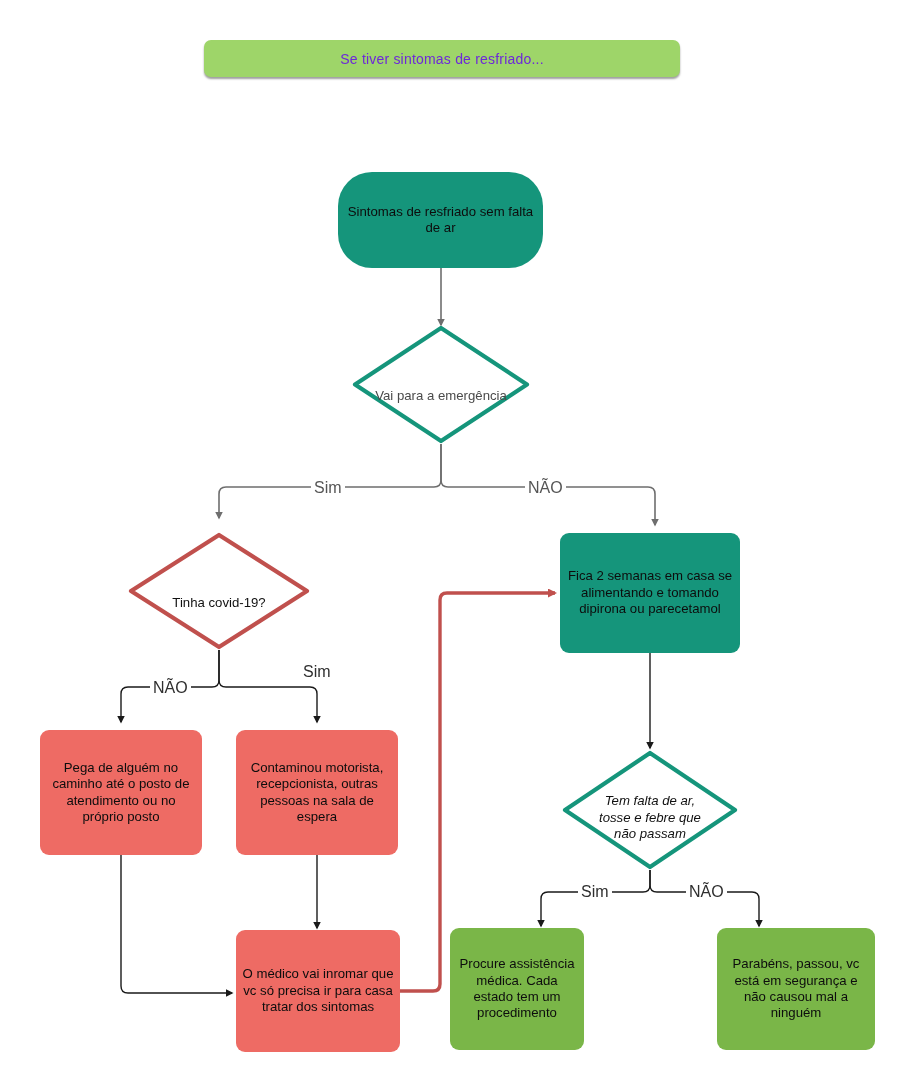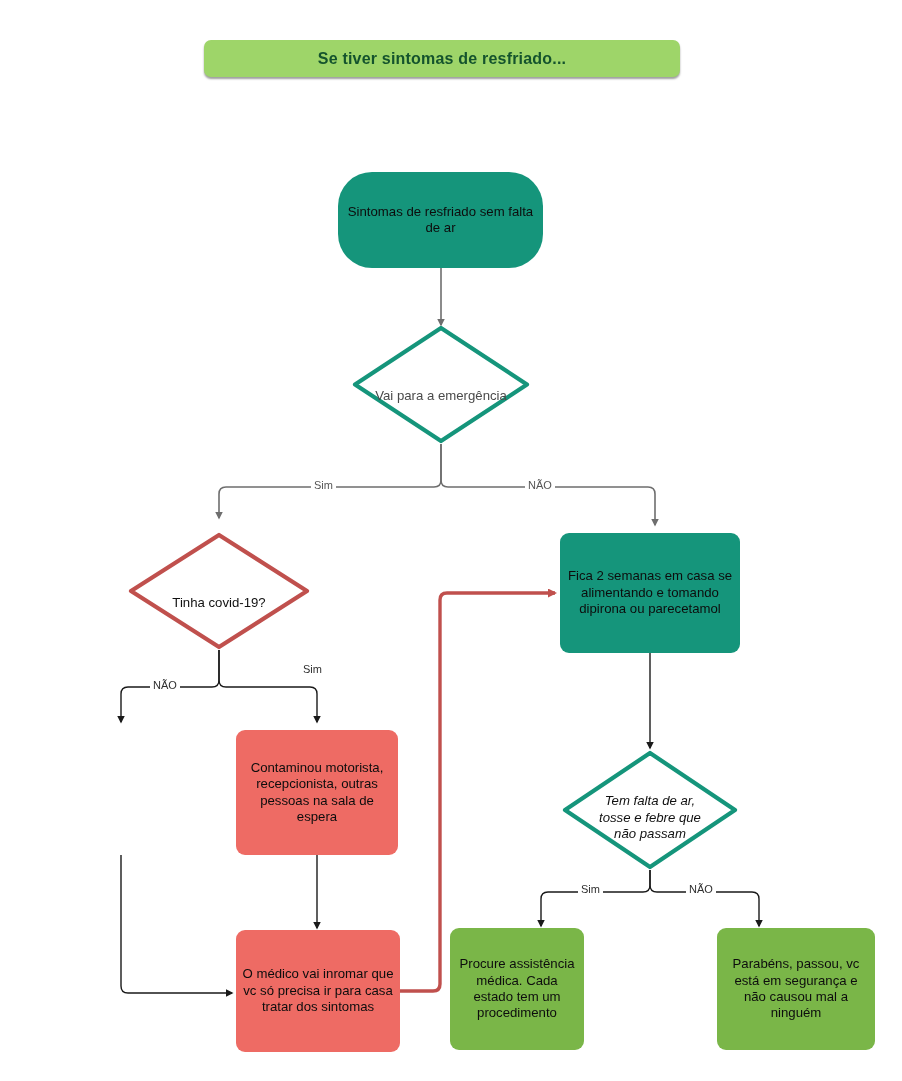--- a/index.html
+++ b/index.html
@@ -18,23 +18,23 @@
   .title-banner{
     position:absolute;
     left:204px; top:40px;
     width:476px; height:37px;
     background:#9ed569;
     border-radius:7px;
     box-shadow:0 2px 2px rgba(80,80,80,0.55);
     display:flex; align-items:center; justify-content:center;
   }
   .title-banner .title-text{
-    font-size:16px;
-    font-weight:bold;
-    color:#14532d;
+    font-size:14px;
+    font-weight:normal;
+    color:#6d28d9;
     letter-spacing:0.2px;
     white-space:nowrap;
   }
   
   .node{
     position:absolute;
     box-sizing:border-box;
     display:flex;
     align-items:center;
     justify-content:flex-start;
@@ -75,21 +75,21 @@
   .diamond-red .diamond-label{ color:#111111; }
 
   
   #edges{
     position:absolute; left:0; top:0;
     width:902px; height:1081px;
     z-index:2;
   }
   .edge-label{
     position:absolute;
-    font-size:11px;
+    font-size:16px;
     color:#2f2f2f;
     background:#ffffff;
     padding:0 3px;
     white-space:nowrap;
     z-index:3;
   }
   .edge-label.gray{ color:#555555; }
 </style>
 </head>
 <body>
@@ -161,20 +161,23 @@
     </svg>
     <div class="diamond-label">
       <span class="node-label">Tinha covid-19?</span>
     </div>
   </div>
 
   <div class="node rounded teal-fill" style="left:560px; top:533px; width:180px; height:120px;">
     <span class="node-label">Fica 2 semanas em casa se alimentando e tomando dipirona ou parecetamol</span>
   </div>
 
+  <div class="node rounded salmon-fill" style="left:40px; top:730px; width:162px; height:125px;">
+    <span class="node-label">Pega de alguém no caminho até o posto de atendimento ou no próprio posto</span>
+  </div>
 
   <div class="node rounded salmon-fill" style="left:236px; top:930px; width:164px; height:122px;">
     <span class="node-label">O médico vai inromar que vc só precisa ir para casa tratar dos sintomas</span>
   </div>
 
   <div class="node rounded salmon-fill" style="left:236px; top:730px; width:162px; height:125px;">
     <span class="node-label">Contaminou motorista, recepcionista, outras pessoas na sala de espera</span>
   </div>
 
   <div class="diamond-wrap diamond-teal dark-text" style="left:562px; top:750px; width:176px; height:120px;">

